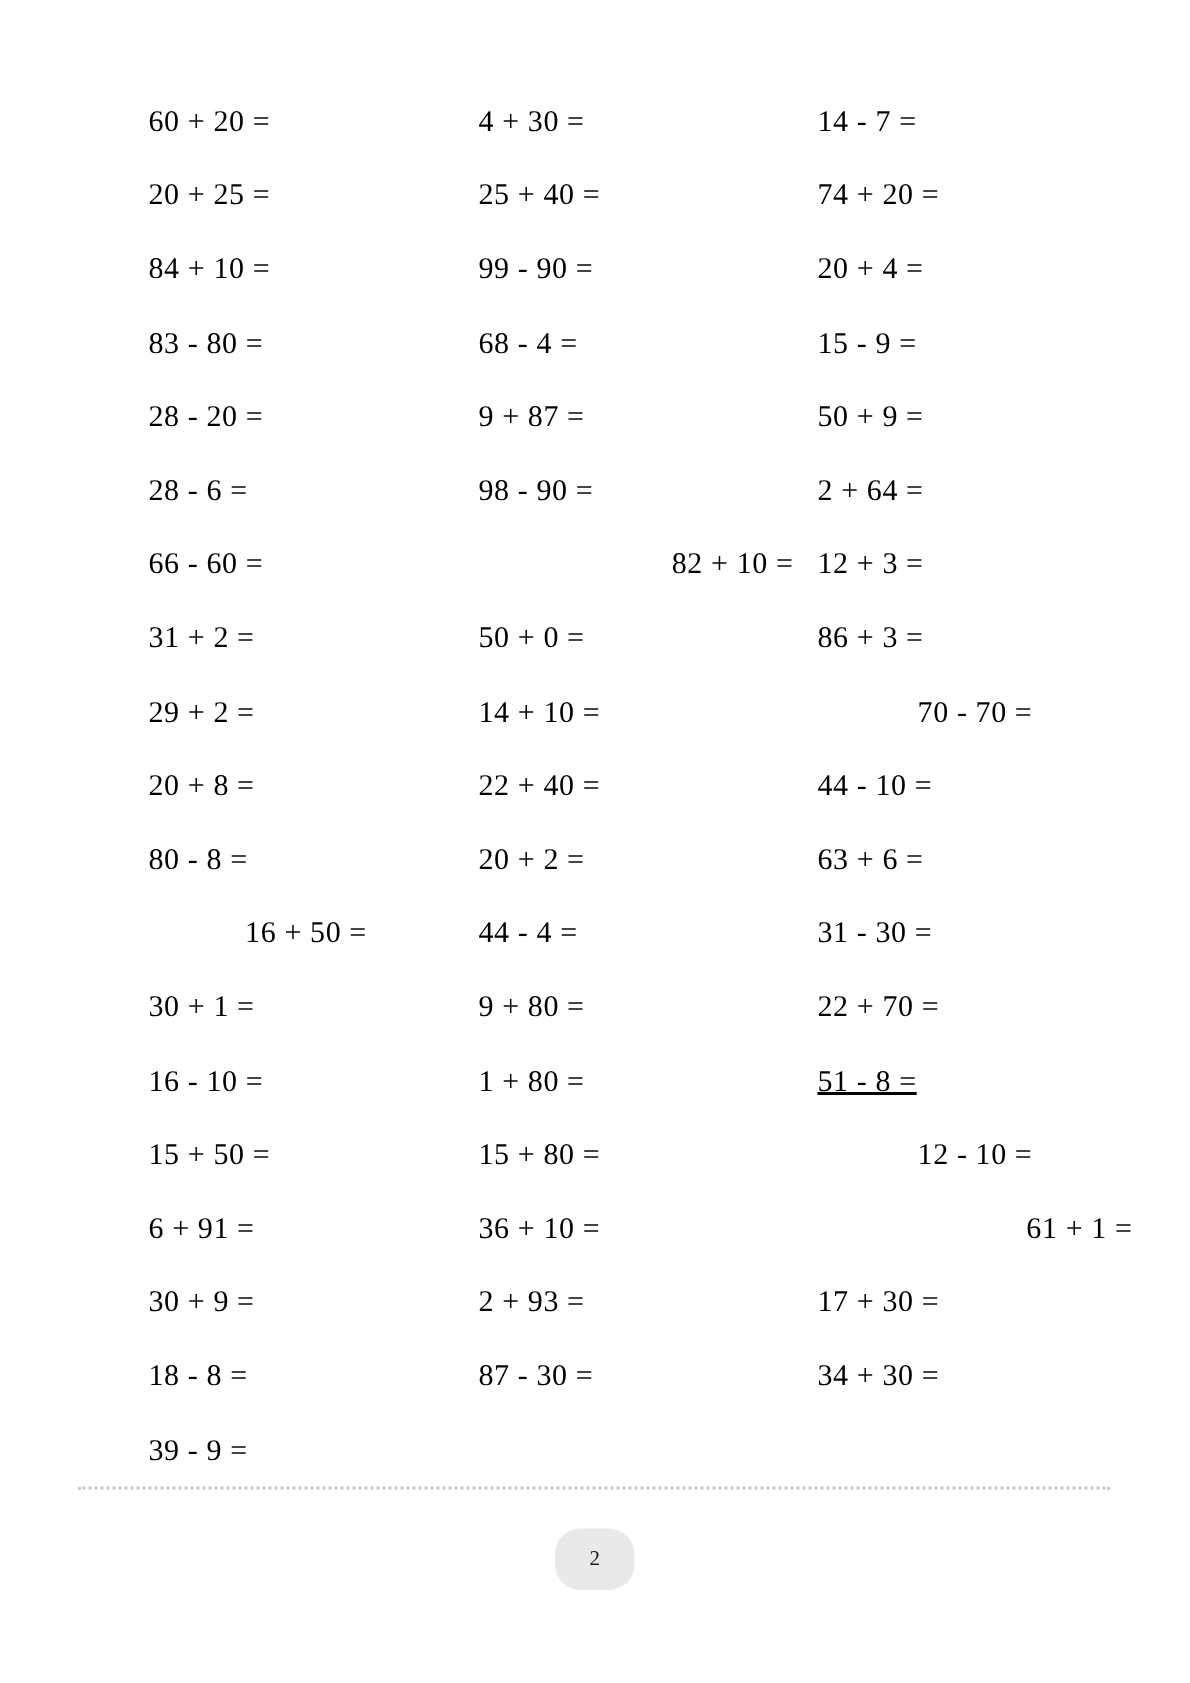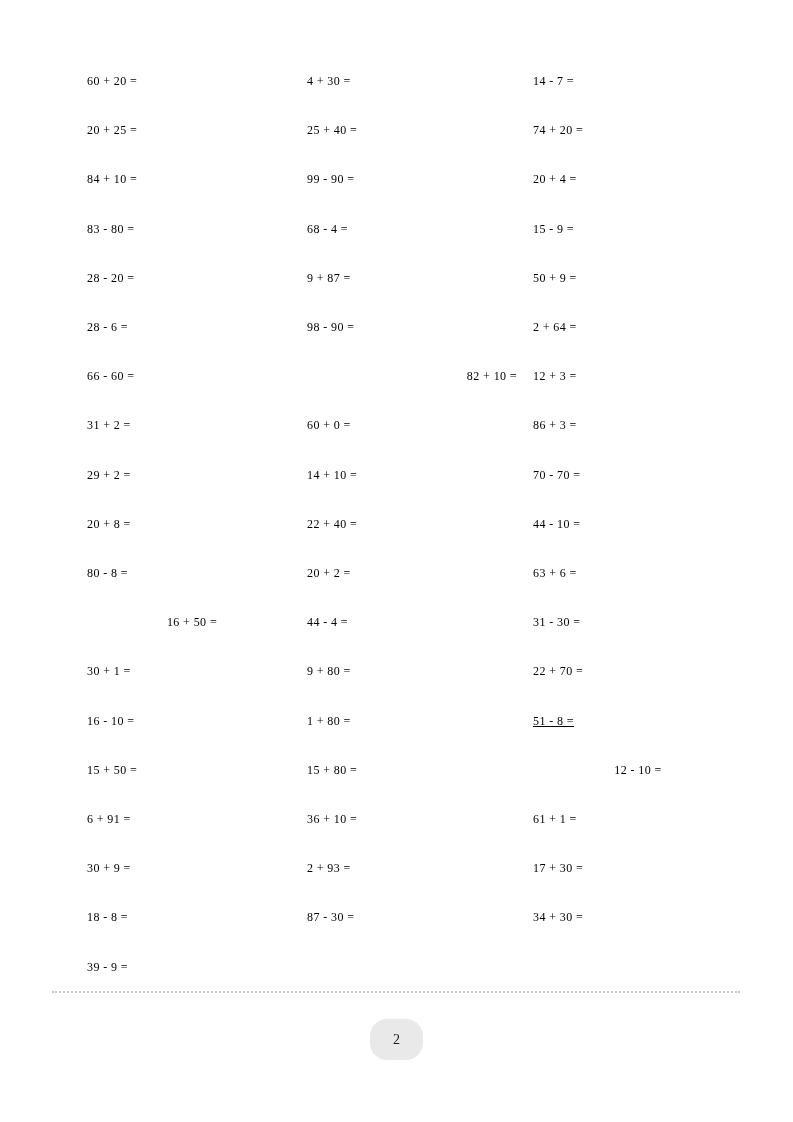--- a/index.html
+++ b/index.html
@@ -33,25 +33,25 @@
     position: absolute;
     top: 0;
     width: 210px;
   }
   .col-1 { left: 87px; }
   .col-2 { left: 307px; }
   .col-3 { left: 533px; }
 
   .problem-row {
     position: absolute;
-    left: 0;
+    left: 12px;
     width: 210px;
     height: 49.2px;
     line-height: 49.2px;
-    font-size: 12px;
+    font-size: 20px;
     letter-spacing: 0.4px;
     white-space: nowrap;
     text-align: left;
   }
 
   .divider {
     position: absolute;
     left: 52px;
     top: 991px;
     width: 688px;
@@ -110,49 +110,49 @@
         <div class="problem-row" style="top: 942.6px;">39 - 9 =</div>
       </div>
     <div class="problem-column col-2">
         <div class="problem-row" style="top: 57px;">4 + 30 =</div>
         <div class="problem-row" style="top: 106.2px;">25 + 40 =</div>
         <div class="problem-row" style="top: 155.4px;">99 - 90 =</div>
         <div class="problem-row" style="top: 204.6px;">68 - 4 =</div>
         <div class="problem-row" style="top: 253.8px;">9 + 87 =</div>
         <div class="problem-row" style="top: 303px;">98 - 90 =</div>
         <div class="problem-row" style="top: 352.2px; text-align: right;">82 + 10 =</div>
-        <div class="problem-row" style="top: 401.4px;">60 + 0 =</div>
+        <div class="problem-row" style="top: 401.4px;">50 + 0 =</div>
         <div class="problem-row" style="top: 450.6px;">14 + 10 =</div>
         <div class="problem-row" style="top: 499.8px;">22 + 40 =</div>
         <div class="problem-row" style="top: 549px;">20 + 2 =</div>
         <div class="problem-row" style="top: 598.2px;">44 - 4 =</div>
         <div class="problem-row" style="top: 647.4px;">9 + 80 =</div>
         <div class="problem-row" style="top: 696.6px;">1 + 80 =</div>
         <div class="problem-row" style="top: 745.8px;">15 + 80 =</div>
         <div class="problem-row" style="top: 795px;">36 + 10 =</div>
         <div class="problem-row" style="top: 844.2px;">2 + 93 =</div>
         <div class="problem-row" style="top: 893.4px;">87 - 30 =</div>
       </div>
     <div class="problem-column col-3">
         <div class="problem-row" style="top: 57px;">14 - 7 =</div>
         <div class="problem-row" style="top: 106.2px;">74 + 20 =</div>
         <div class="problem-row" style="top: 155.4px;">20 + 4 =</div>
         <div class="problem-row" style="top: 204.6px;">15 - 9 =</div>
         <div class="problem-row" style="top: 253.8px;">50 + 9 =</div>
         <div class="problem-row" style="top: 303px;">2 + 64 =</div>
         <div class="problem-row" style="top: 352.2px;">12 + 3 =</div>
         <div class="problem-row" style="top: 401.4px;">86 + 3 =</div>
-        <div class="problem-row" style="top: 450.6px;">70 - 70 =</div>
+        <div class="problem-row" style="top: 450.6px; text-align: center;">70 - 70 =</div>
         <div class="problem-row" style="top: 499.8px;">44 - 10 =</div>
         <div class="problem-row" style="top: 549px;">63 + 6 =</div>
         <div class="problem-row" style="top: 598.2px;">31 - 30 =</div>
         <div class="problem-row" style="top: 647.4px;">22 + 70 =</div>
         <div class="problem-row" style="top: 696.6px; text-decoration: underline;">51 - 8 =</div>
         <div class="problem-row" style="top: 745.8px; text-align: center;">12 - 10 =</div>
-        <div class="problem-row" style="top: 795px;">61 + 1 =</div>
+        <div class="problem-row" style="top: 795px; text-align: right;">61 + 1 =</div>
         <div class="problem-row" style="top: 844.2px;">17 + 30 =</div>
         <div class="problem-row" style="top: 893.4px;">34 + 30 =</div>
       </div>
   </div>
 
   <div class="divider"></div>
 
   <div class="footer">
     <div class="page-badge">2</div>
   </div>

